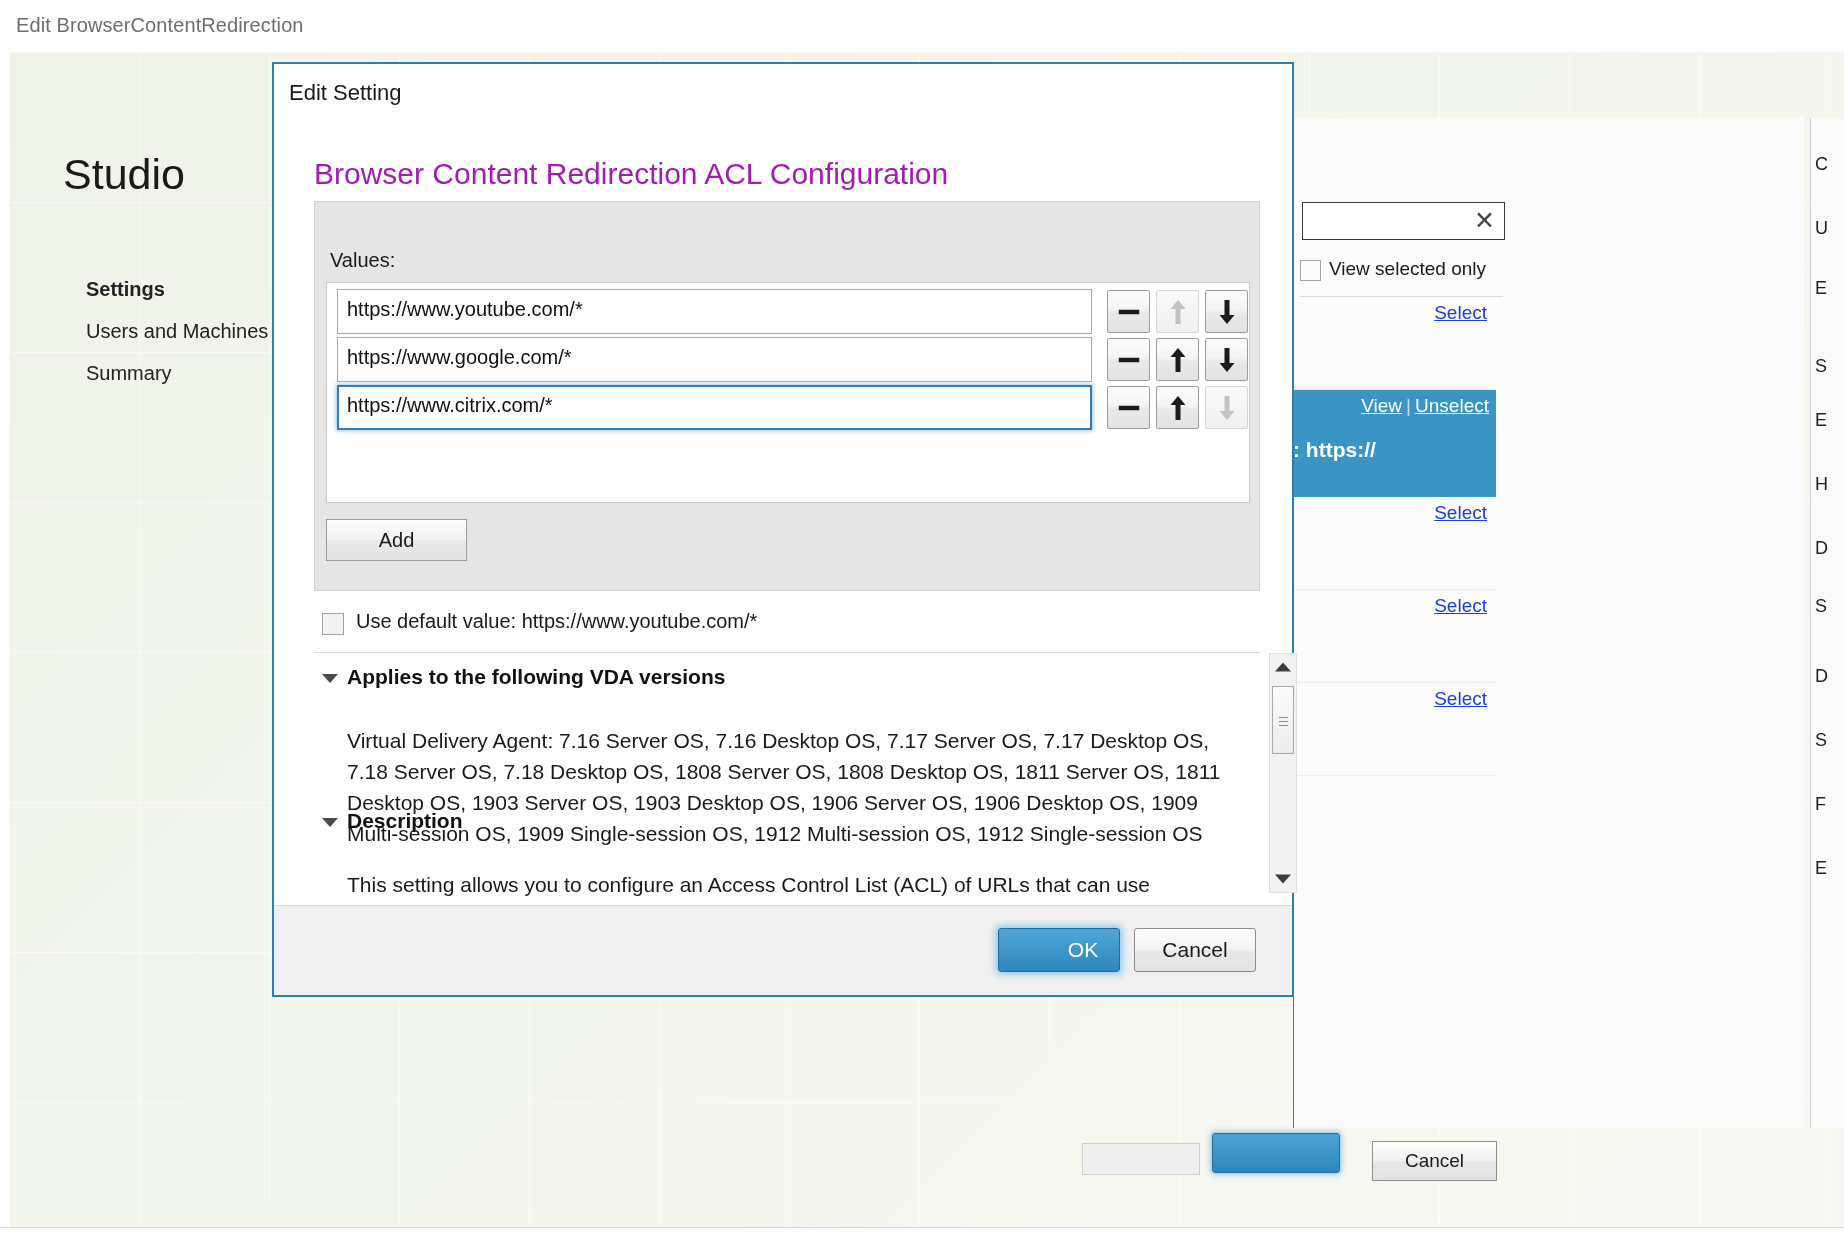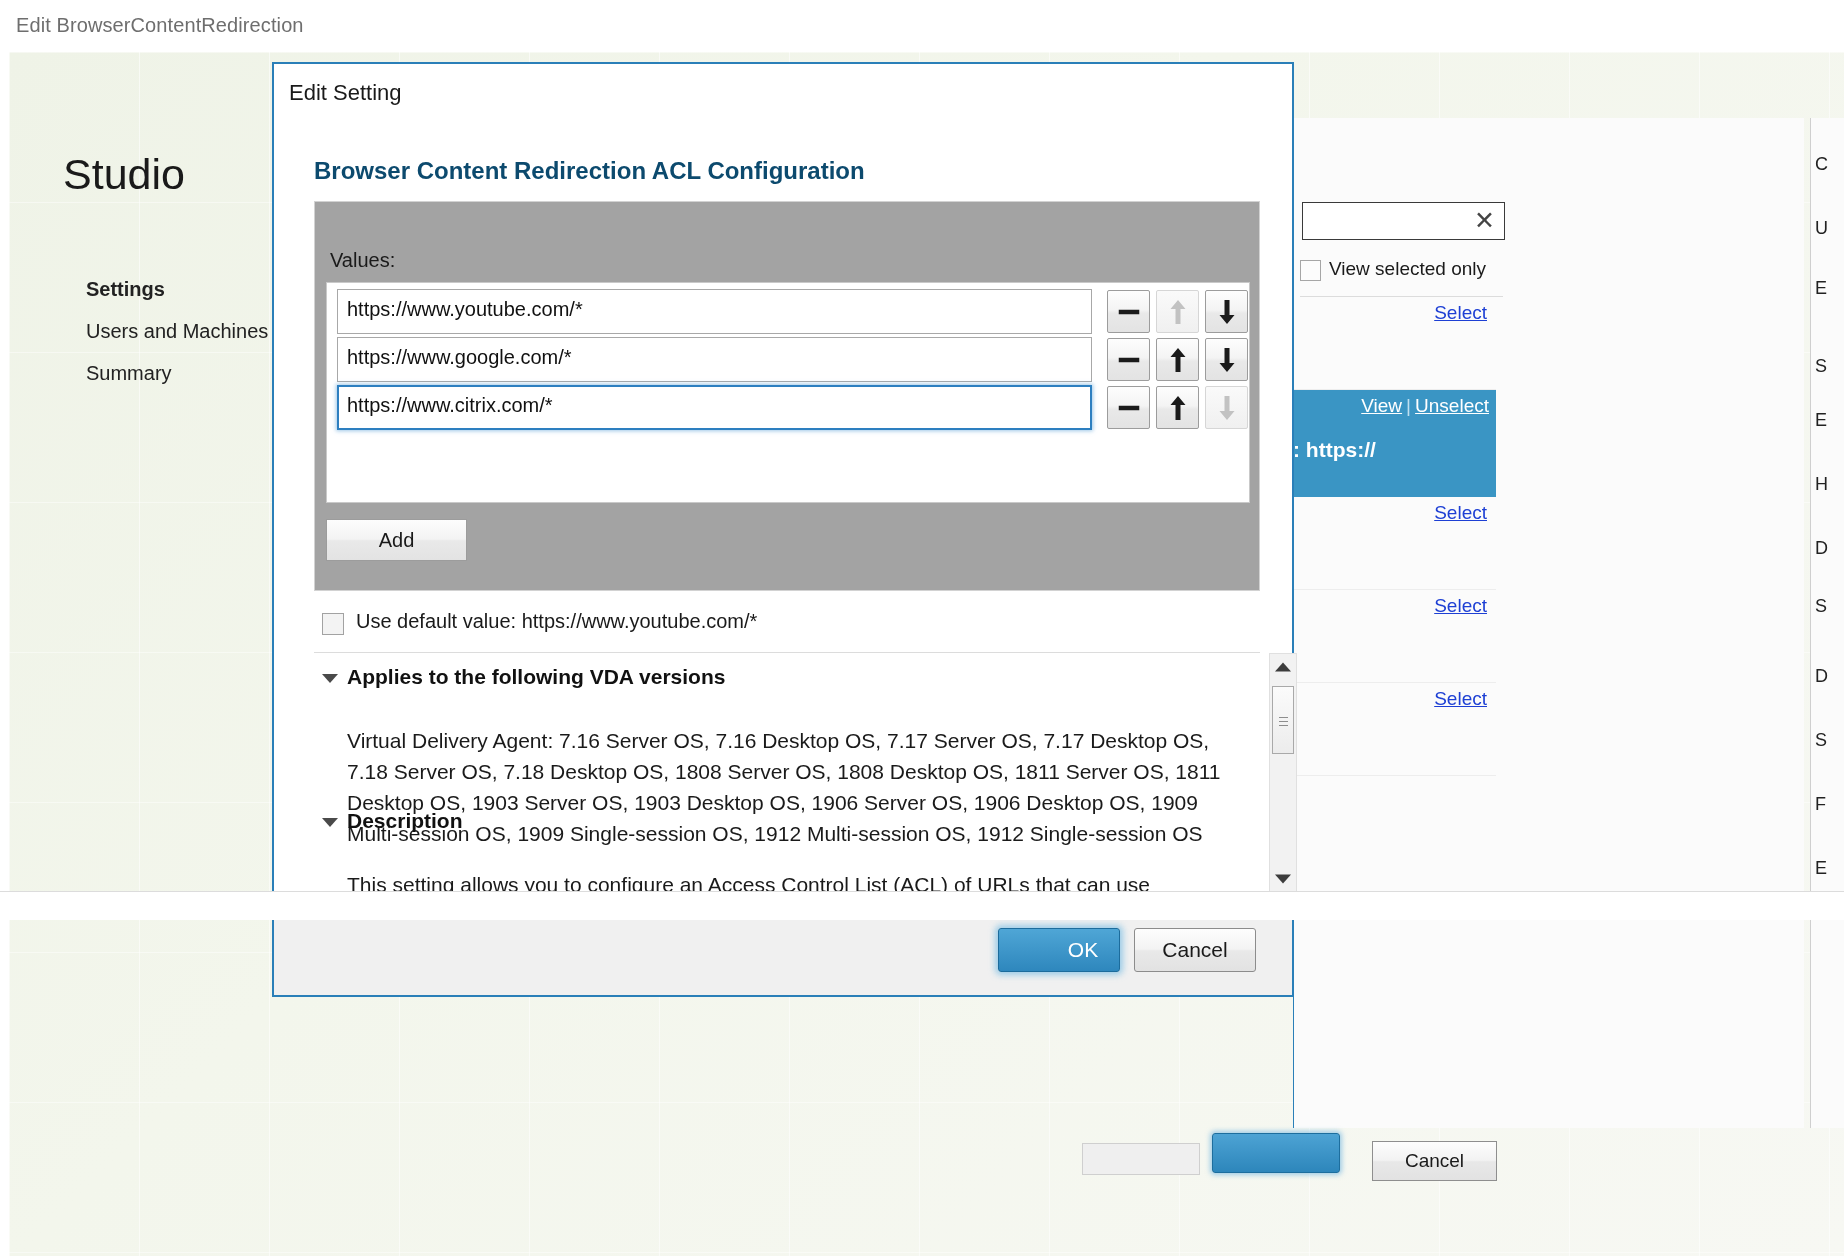--- a/index.html
+++ b/index.html
@@ -3,21 +3,21 @@
 <meta charset="utf-8">
 <style>
   html, body {
     margin: 0; padding: 0;
     width: 1844px; height: 1256px;
     overflow: hidden;
     background: #ffffff;
     font-family: "Liberation Sans", sans-serif;
     -webkit-font-smoothing: antialiased;
   }
-  #root { position: relative; width: 1844px; height: 920px; }
+  #root { position: relative; width: 1844px; height: 1256px; }
 
   
   .win-titlebar {
     position: absolute; left: 0; top: 0; width: 1844px; height: 52px;
     background: #ffffff;
     border-bottom: 1px solid #e8e8e8;
   }
   .win-titlebar .tb-text {
     position: absolute; left: 16px; top: 14px;
     font-size: 20px; color: #6e6e6e; letter-spacing: .1px;
@@ -120,27 +120,27 @@
 
   
   .dlg {
     position: absolute; left: 272px; top: 62px; width: 1022px; height: 935px;
     background: #ffffff; border: 2px solid #2a7fb8; box-sizing: border-box;
   }
   .dlg-title {
     position: absolute; left: 15px; top: 16px; font-size: 22px; color: #1a1a1a;
   }
   .dlg-h1 {
-    position: absolute; left: 40px; top: 93px; font-size: 24px; font-weight: bold; color: #0c4a6e;
+    position: absolute; left: 40px; top: 93px; font-size: 30px; font-weight: normal; color: #a21caf;
   }
 
   
   .grp {
     position: absolute; left: 40px; top: 137px; width: 946px; height: 390px;
-    background: #a3a3a3; border: 1px solid #d2d2d2; box-sizing: border-box;
+    background: #e5e5e5; border: 1px solid #d2d2d2; box-sizing: border-box;
   }
   .grp-label { position: absolute; left: 15px; top: 47px; font-size: 20px; color: #1a1a1a; }
   .list-frame {
     position: absolute; left: 11px; top: 80px; width: 924px; height: 221px;
     background: #fff; border: 1px solid #c9c9c9; box-sizing: border-box;
   }
   .vrow { position: absolute; left: 0; width: 924px; height: 49px; }
   .vrow .inp {
     position: absolute; left: 10px; top: 0; width: 755px; height: 45px;
     background: #ffffff; border: 1px solid #a8a8a8; box-sizing: border-box;

